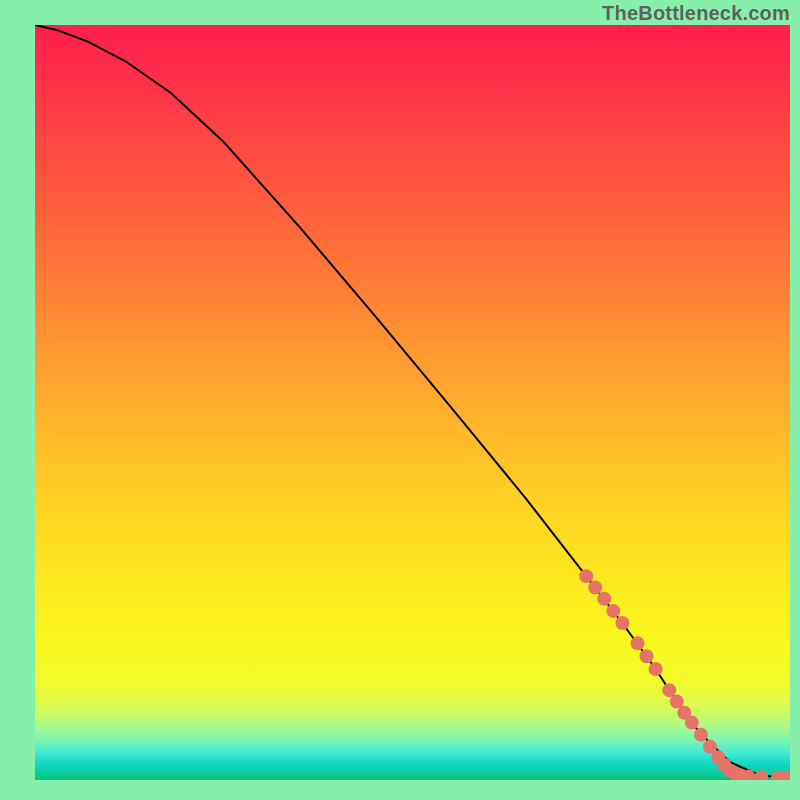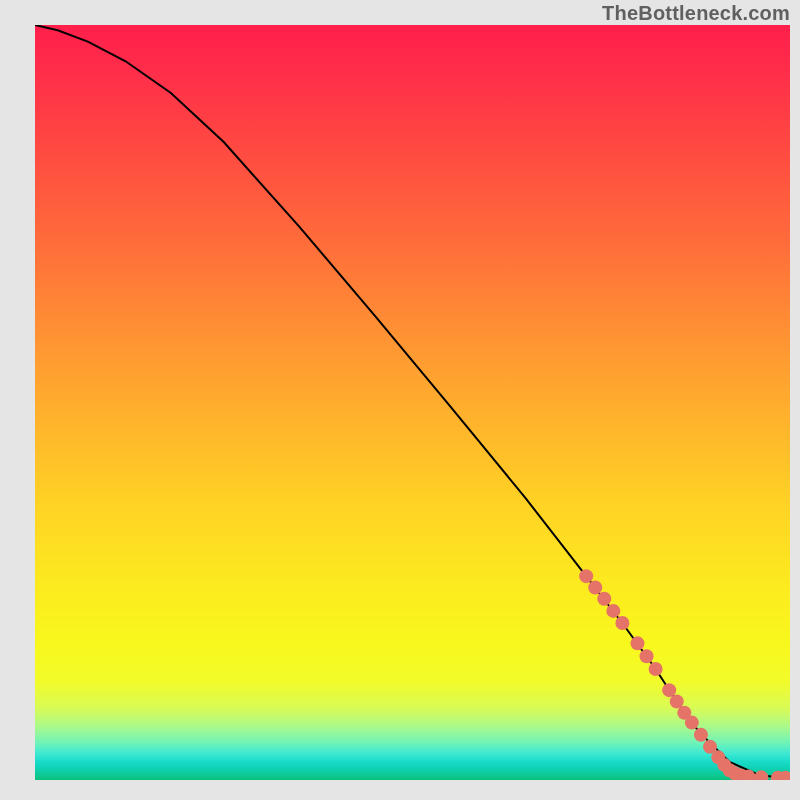--- a/index.html
+++ b/index.html
@@ -8,21 +8,21 @@
     width: 800px;
     height: 800px;
     background: #000;
     font-family: Arial, Helvetica, sans-serif;
     overflow: hidden;
   }
   .stage {
     position: relative;
     width: 800px;
     height: 800px;
-    background: #e5e5e5;
+    background: #86efac;
   }
   .watermark {
     position: absolute;
     top: 2px;
     right: 10px;
     font-size: 20px;
     font-weight: 600;
     color: #606060;
     letter-spacing: 0.2px;
     z-index: 50;

